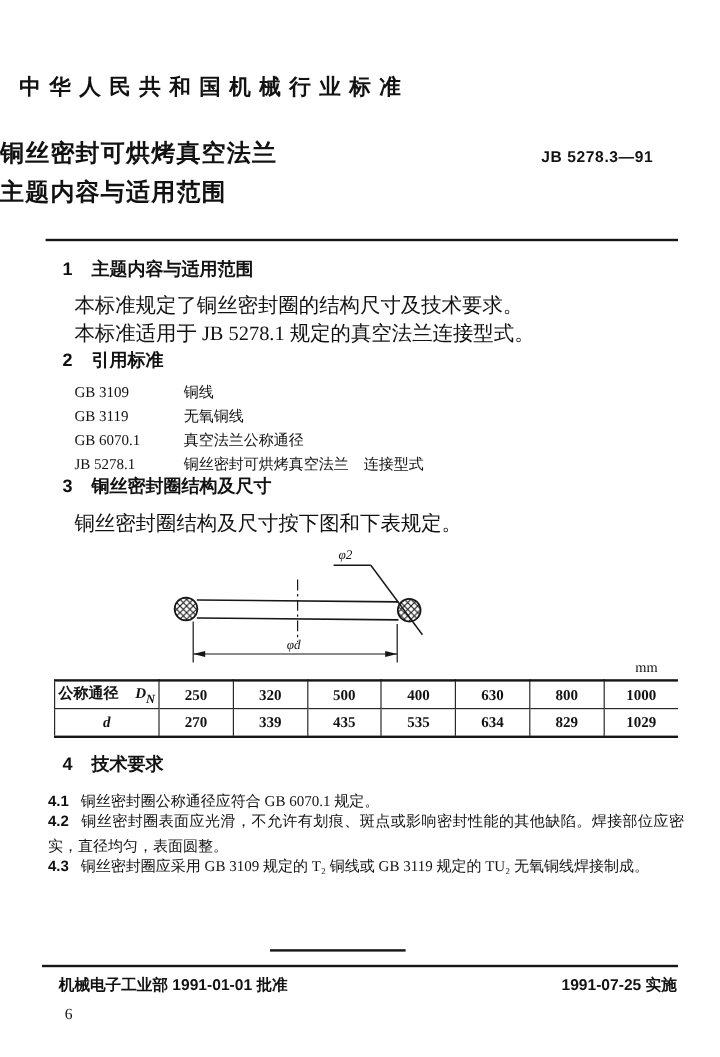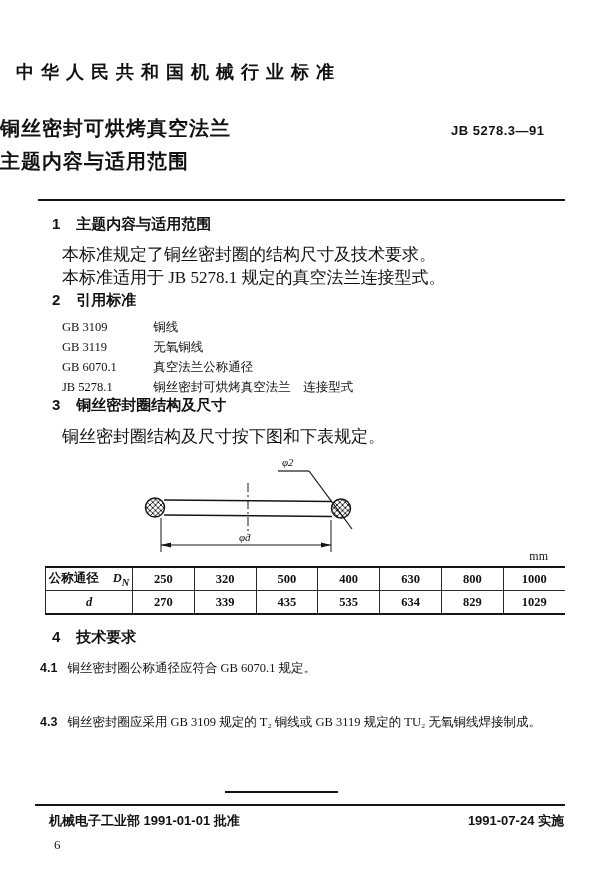--- a/index.html
+++ b/index.html
@@ -183,23 +183,26 @@
     </tbody>
   </table>
 
   <div class="abs heading h-s4">
     <span class="h-num">4</span><span>技术要求</span>
   </div>
 
   <div class="abs tech-item p-41">
     <span class="item-num">4.1</span><span>铜丝密封圈公称通径应符合 GB 6070.1 规定。</span>
   </div>
+  <div class="abs tech-item p-42">
+    <span class="item-num">4.2</span><span>铜丝密封圈表面应光滑，不允许有划痕、斑点或影响密封性能的其他缺陷。焊接部位应密实，直径均匀，表面圆整。</span>
+  </div>
   <div class="abs tech-item p-43">
     <span class="item-num">4.3</span><span>铜丝密封圈应采用 GB 3109 规定的 T₂ 铜线或 GB 3119 规定的 TU₂ 无氧铜线焊接制成。</span>
   </div>
 
   <div class="abs rule center-rule"></div>
   <div class="abs rule footer-rule"></div>
   <div class="abs footer-text footer-left">机械电子工业部 1991-01-01 批准</div>
-  <div class="abs footer-text footer-right">1991-07-24 实施</div>
+  <div class="abs footer-text footer-right">1991-07-25 实施</div>
   <div class="abs page-num">6</div>
 
 </div>
 
 </body></html>

